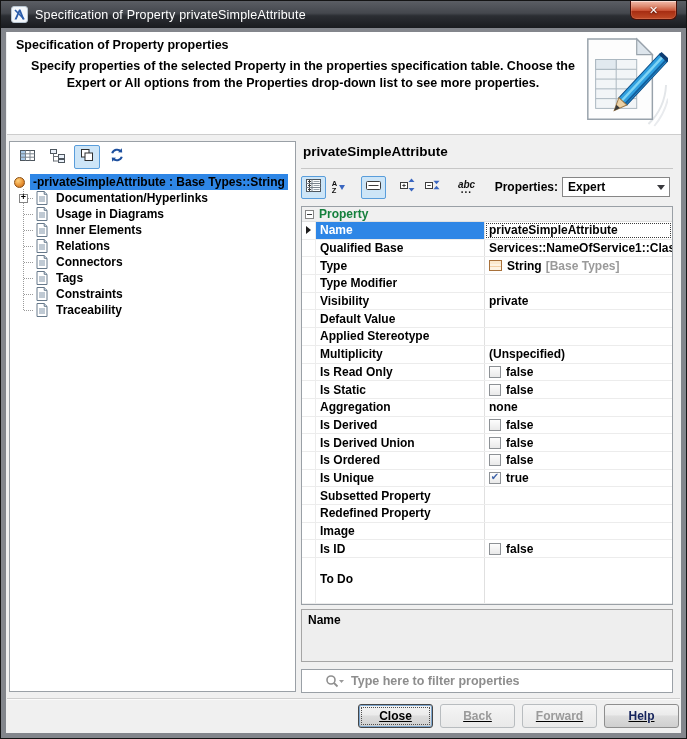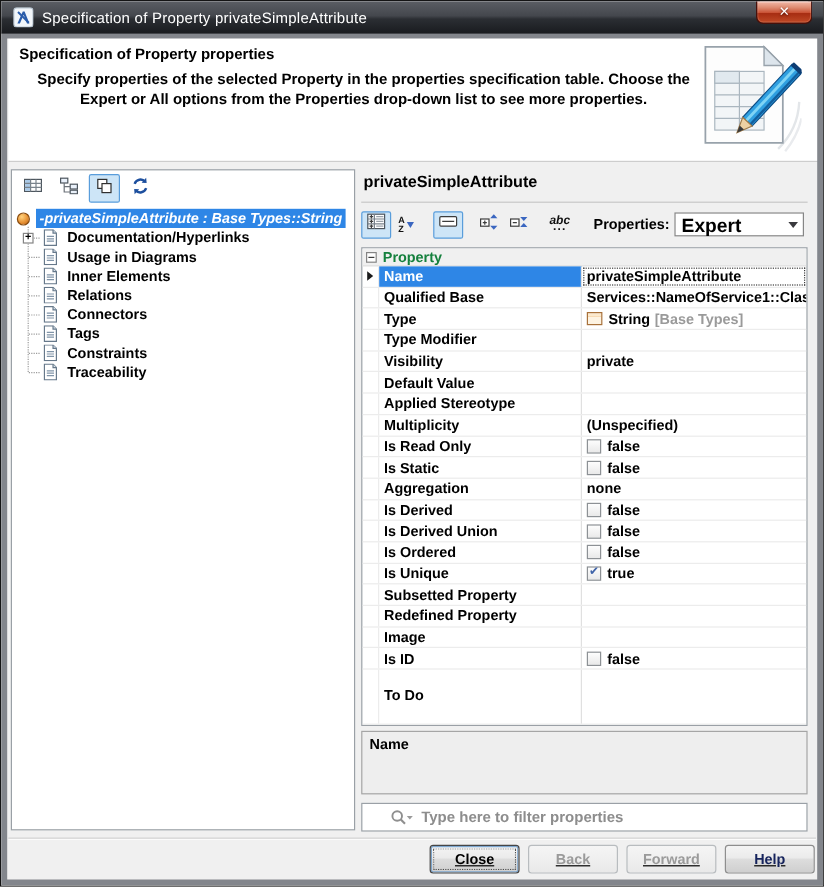--- a/index.html
+++ b/index.html
@@ -30,32 +30,32 @@
   .tree .vline { position:absolute; left:13px; top:18px; height:121px; border-left:1px dotted #9b9b9b; }
   .tree-item { position:relative; height:16px; display:flex; align-items:center; font-size:12px; font-weight:bold; cursor:pointer; white-space:nowrap; }
   .tree-item.child { padding-left:26px; }
   .tree-item.child::before { content:""; position:absolute; left:14px; top:8px; width:9px; border-top:1px dotted #9b9b9b; }
   .tree-item.root { padding-left:4px; }
   .expander { position:absolute; left:9px; top:3.5px; width:9px; height:9px; background:#fff; border:1px solid #848484; font-size:9px; line-height:7px; text-align:center; color:#000; z-index:2; cursor:pointer; }
   .expander::after { content:"+"; position:relative; top:-0.5px; }
   .t-icon { flex:0 0 auto; margin-right:5px; display:inline-flex; }
   .t-icon.prop { width:11px; height:11px; border-radius:50%; background:radial-gradient(circle at 35% 30%,#ffd27d,#e89336 55%,#b85f14); border:1px solid #8a4d10; }
   .t-label { padding:1px 3px; }
-  .tree-item.selected .t-label { background:#2e86e6; color:#ffffff;font-style:italic; }
+  .tree-item.selected .t-label { background:#2e86e6; color:#000000; }
 
   
   .right-panel { position:absolute; top:140px; left:300px; width:372px; height:555px; z-index:10; }
   .rp-title { position:absolute; top:3px; left:2px; font-size:13.5px; font-weight:bold; color:#000; }
   .rp-sep { position:absolute; top:27px; left:0; right:0; border-top:1px solid #c7c7c7; }
   .rp-toolbar { position:absolute; top:31px; left:0; right:0; height:30px; display:flex; align-items:center; }
   .rp-toolbar .tbtn { width:25px; height:23px; }
   .sp8 { width:8px; } .sp10 { width:10px; }
   .props-label { margin-left:auto; font-size:12px; font-weight:bold; white-space:nowrap; }
   .dropdown { position:relative; width:108px; height:20px; margin:0 3px 0 4px; background:#fff; border:1px solid #868686; cursor:pointer; }
-  .dd-value { position:absolute; left:5px; top:2px; font-size:16px; font-weight:bold; }
+  .dd-value { position:absolute; left:5px; top:2px; font-size:12px; font-weight:bold; }
   .dd-arrow { position:absolute; right:4px; top:7px; width:0; height:0; border-left:4px solid transparent; border-right:4px solid transparent; border-top:5px solid #39393d; }
 
   
   .p-table { position:absolute; top:65px; left:0; width:372px; height:399px; background:#fff; border:1px solid #9aa0a6; overflow:hidden; }
   .p-row { display:flex; align-items:stretch; height:17.7px; border-bottom:1px solid #ececec; cursor:default; }
   .p-row.cat { height:15px; background:#f0f0f0; border-bottom:1px solid #e0e0e0; align-items:center; }
   .p-row.tall { height:46px; }
   .cell { font-size:12px; font-weight:bold; display:flex; align-items:center; overflow:hidden; white-space:nowrap; }
   .cell.marker { flex:0 0 14px; justify-content:center; border-right:1px solid #ececec; }
   .cell.label { flex:0 0 169px; padding-left:4px; border-right:1px solid #e0e0e0; }

